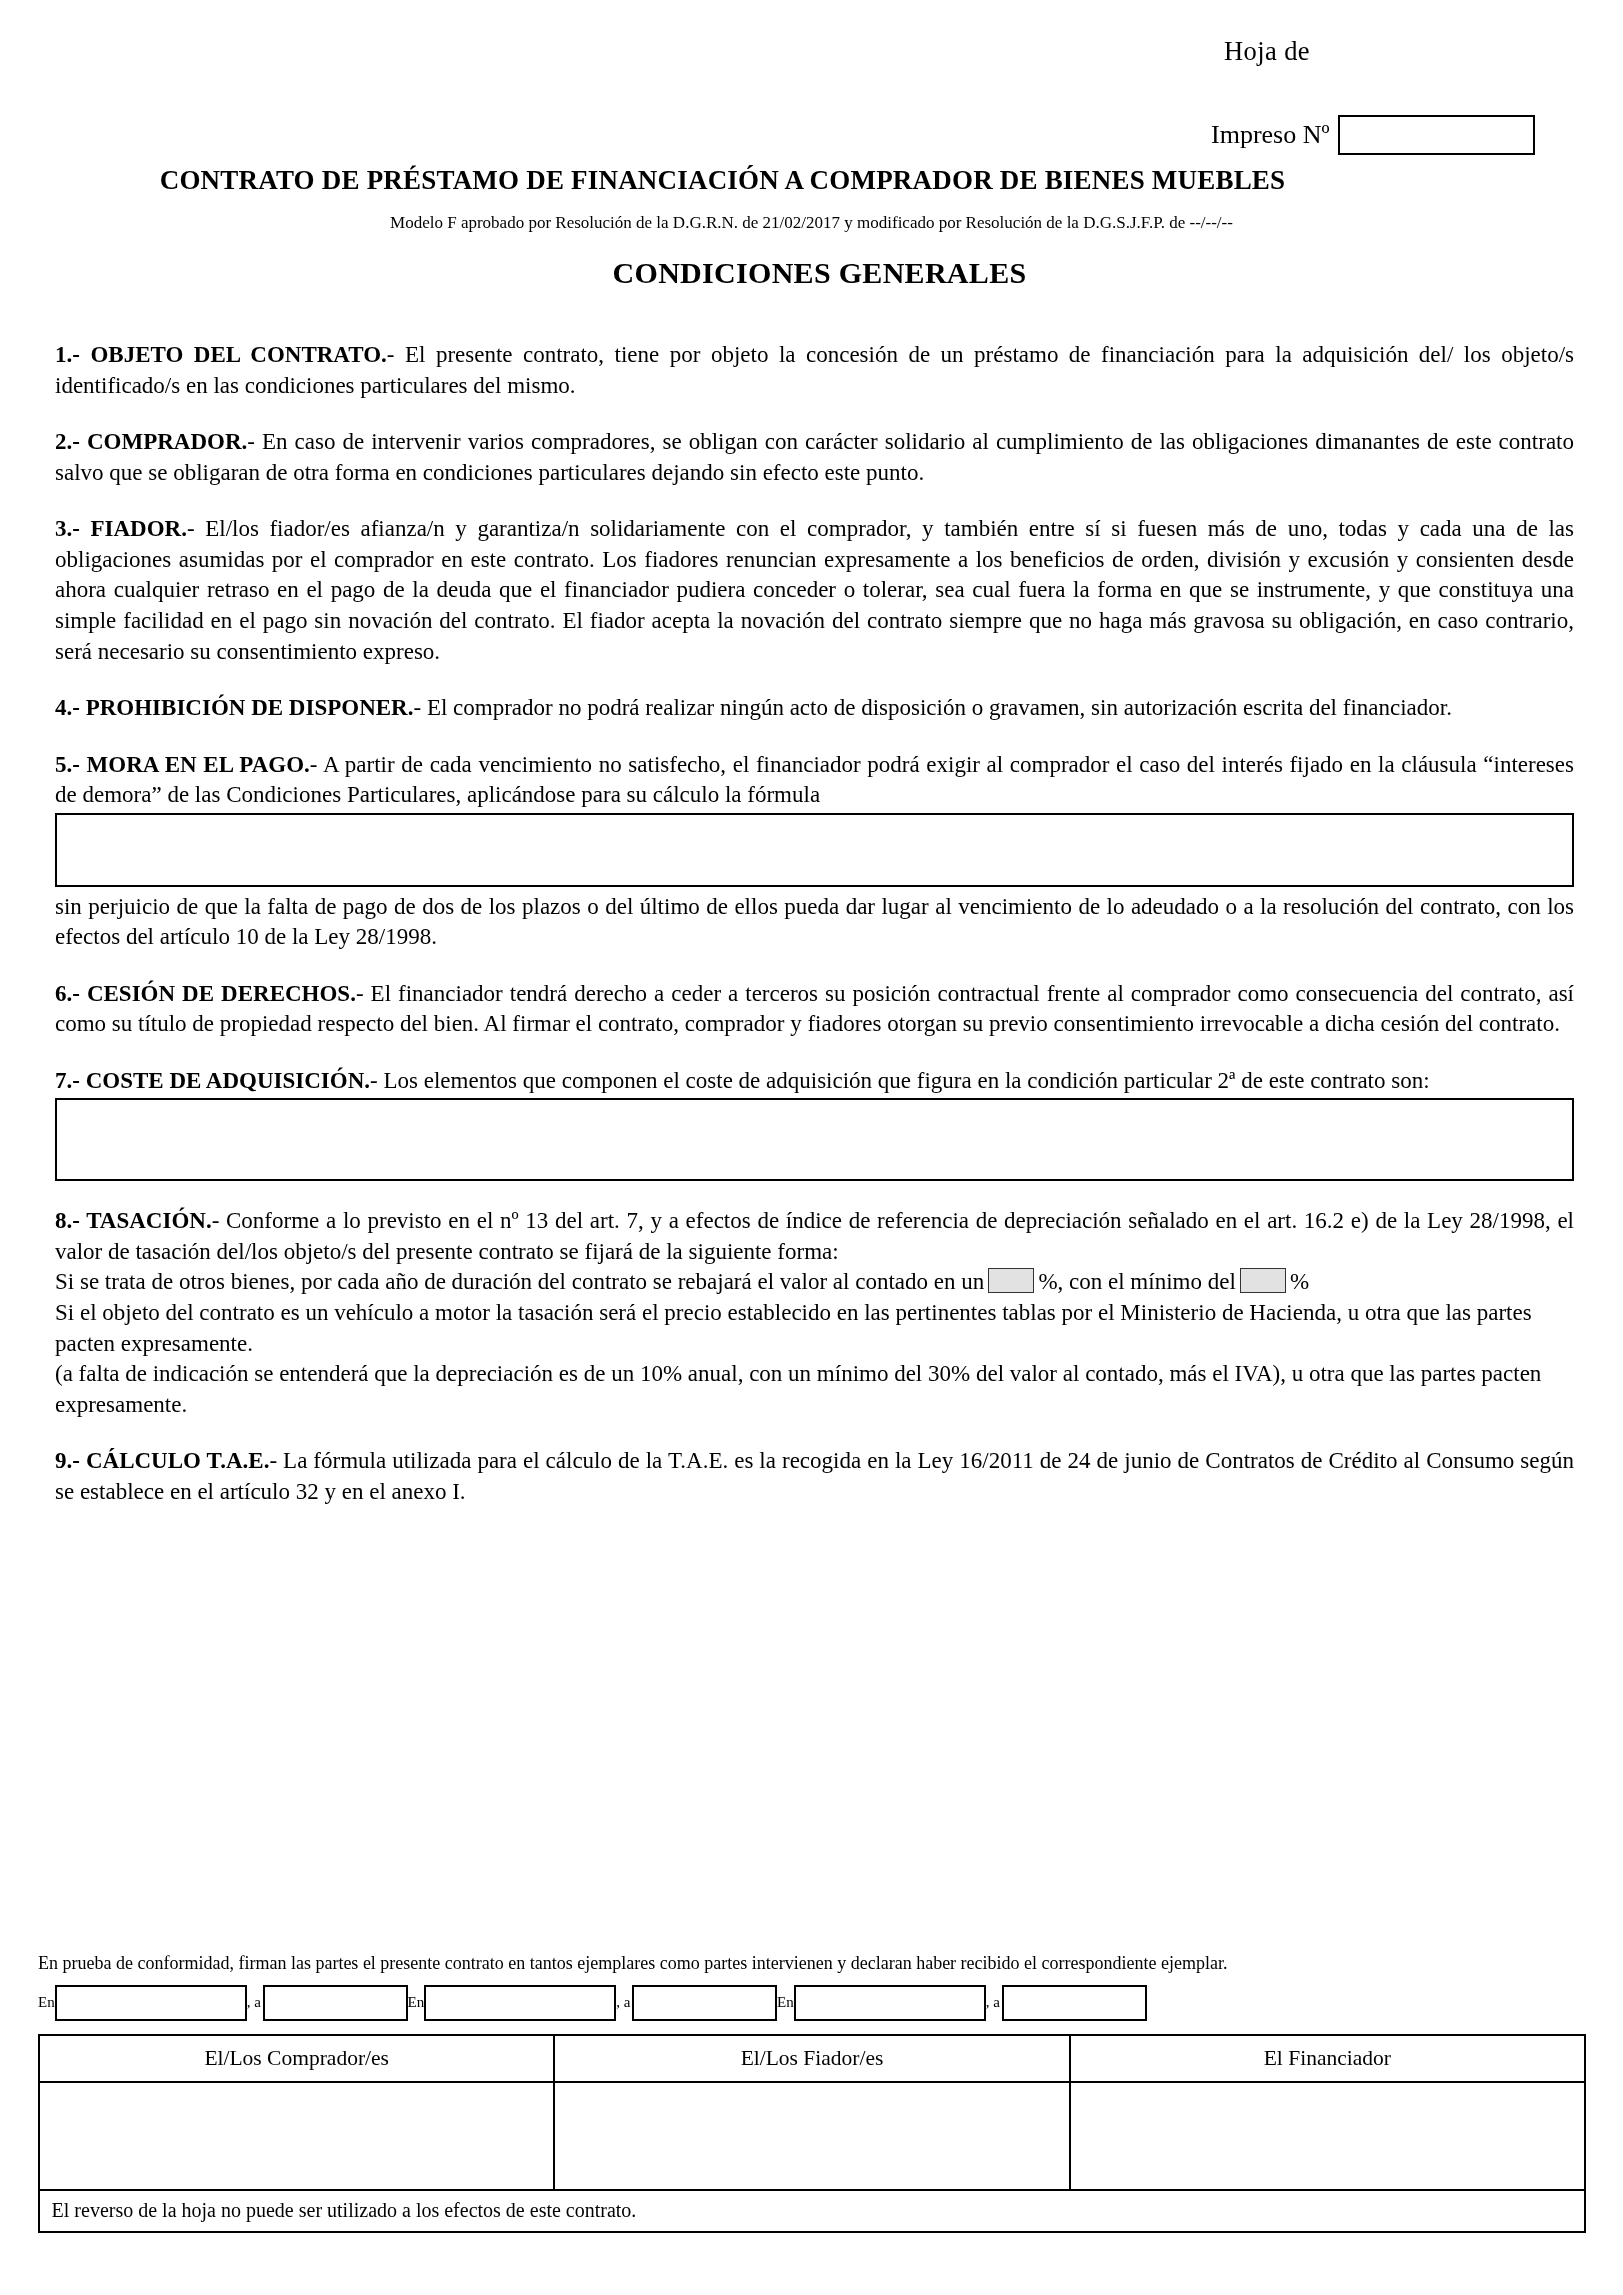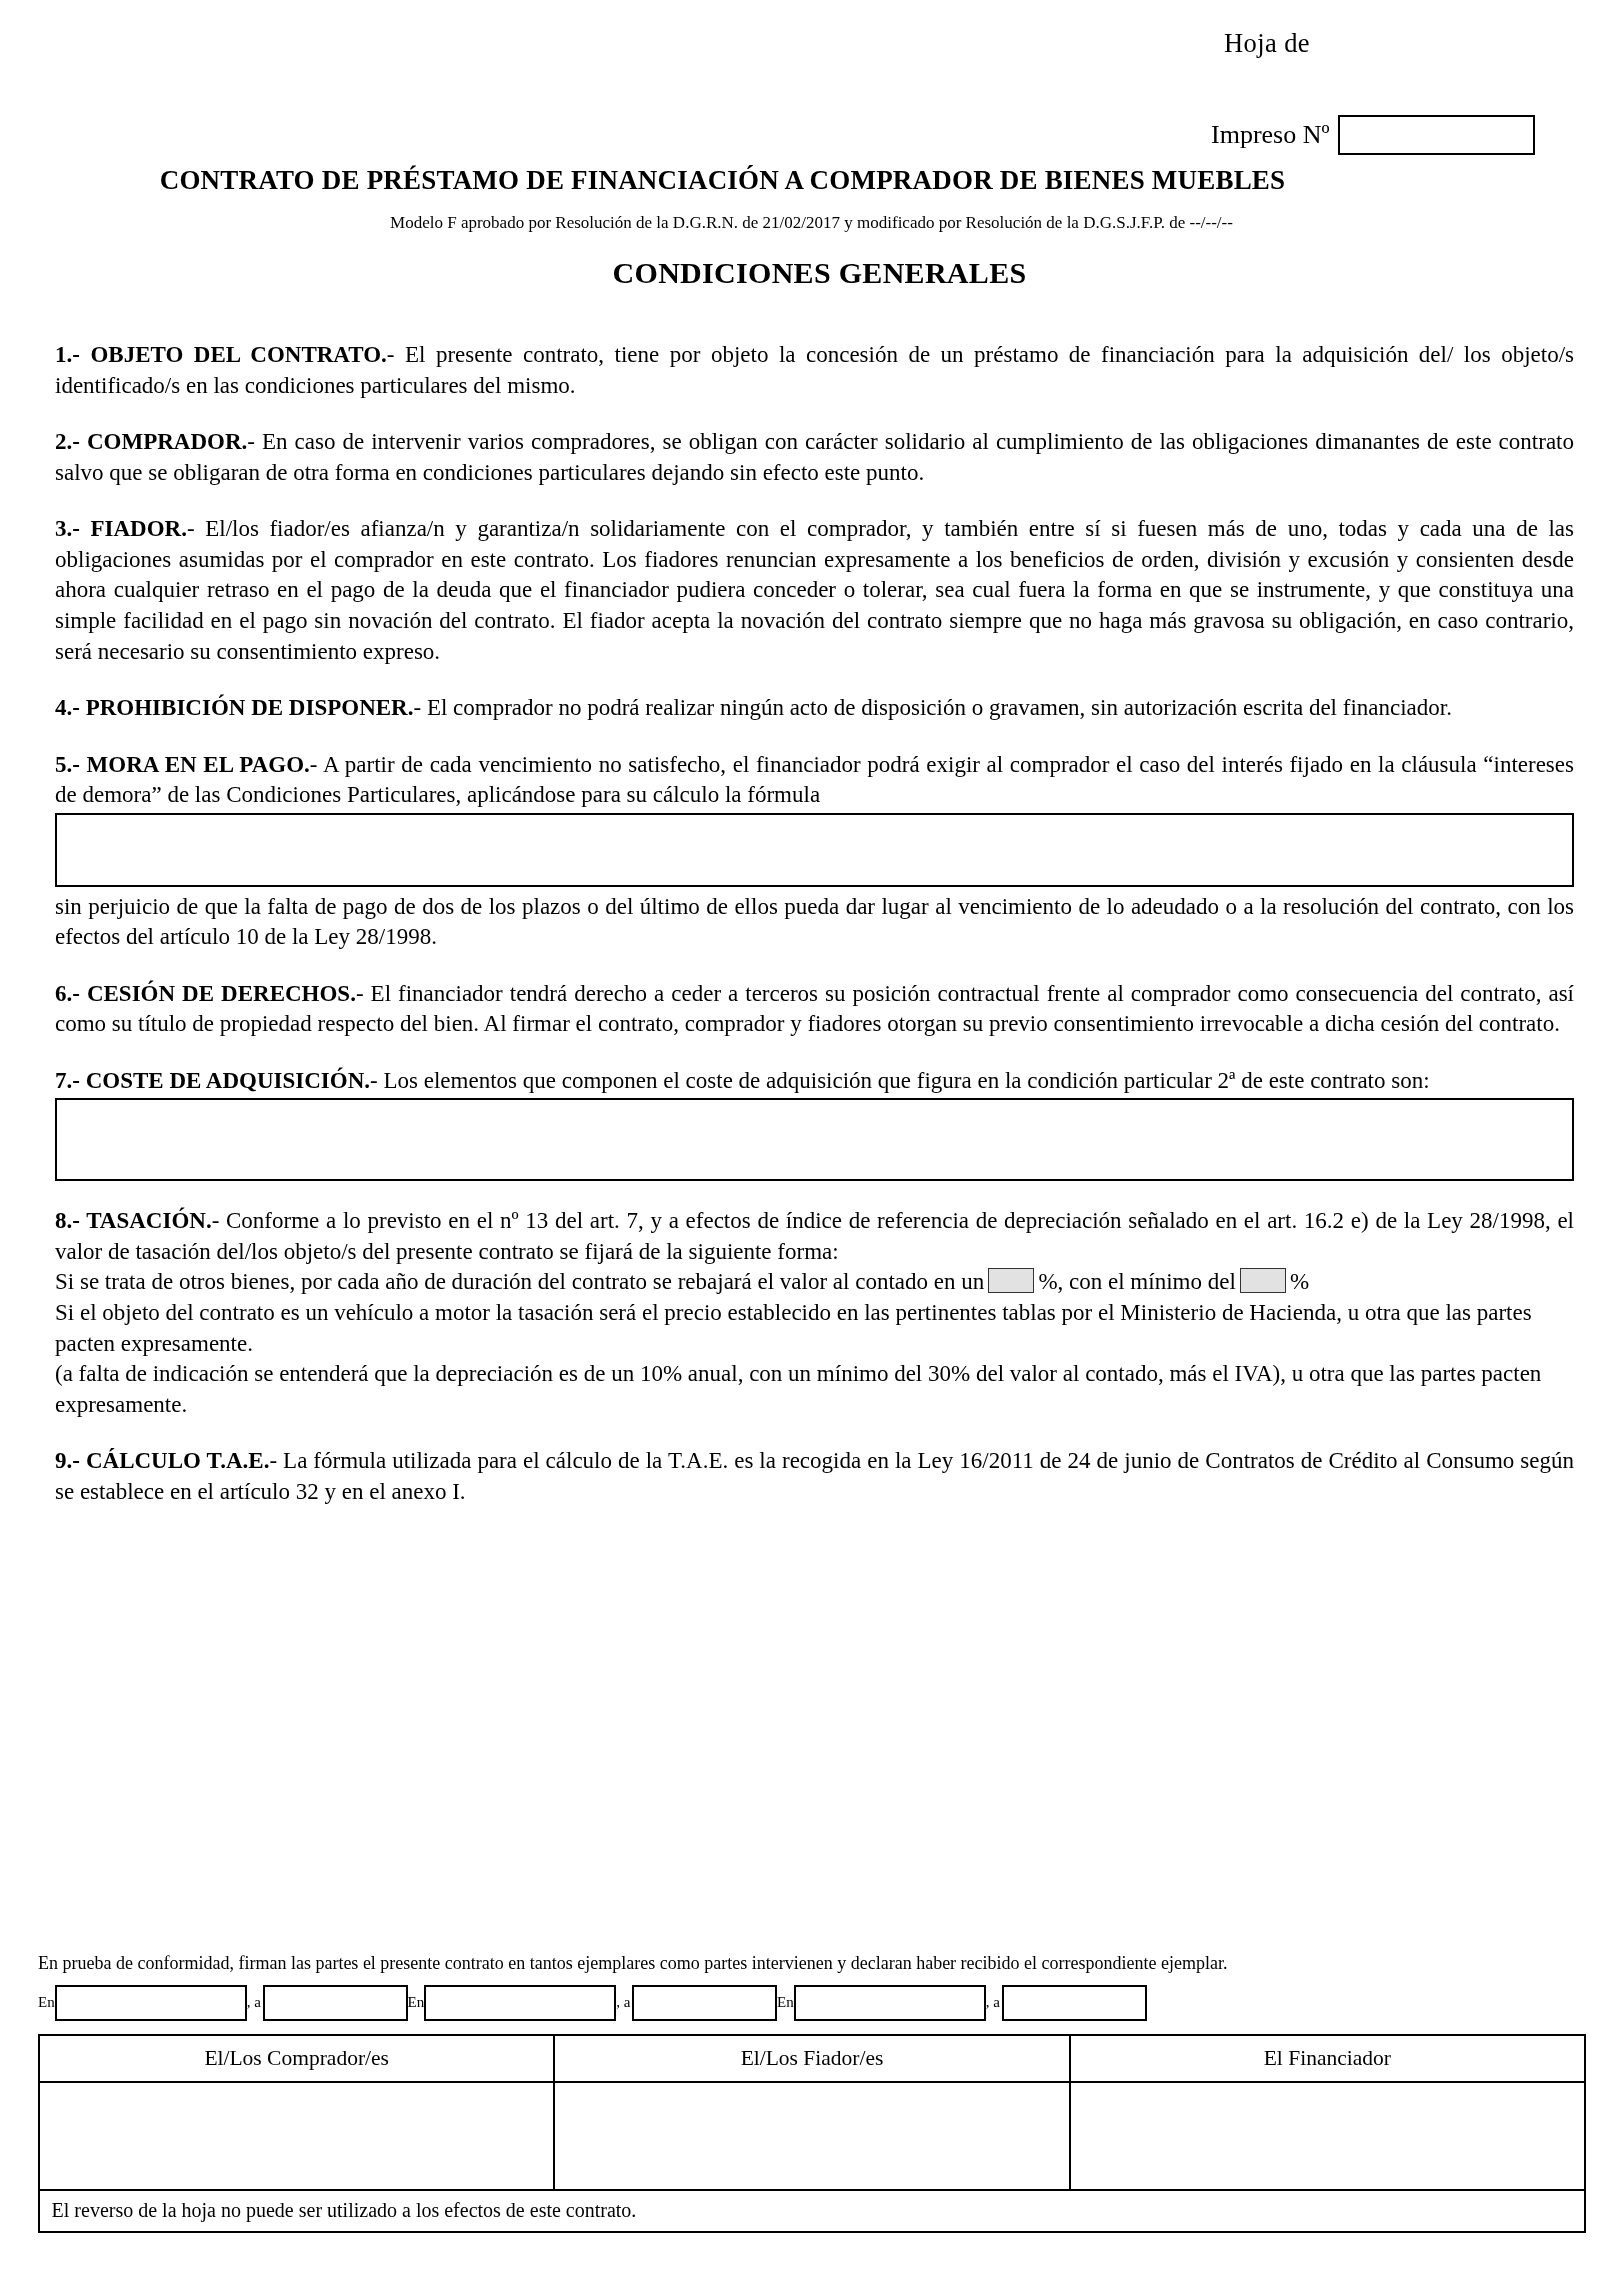--- a/index.html
+++ b/index.html
@@ -17,21 +17,21 @@
     height: 2295px;
     background: #ffffff;
     box-sizing: border-box;
     padding: 0;
     overflow: hidden;
   }
 
   
   .hdr-hoja {
     position: absolute;
-    top: 28px;
+    top: 36px;
     left: 1224px;
     font-size: 26.5px;
     letter-spacing: 0.4px;
   }
   .hdr-impreso-row {
     position: absolute;
     top: 115px;
     left: 1211px;
     display: flex;
     align-items: center;

